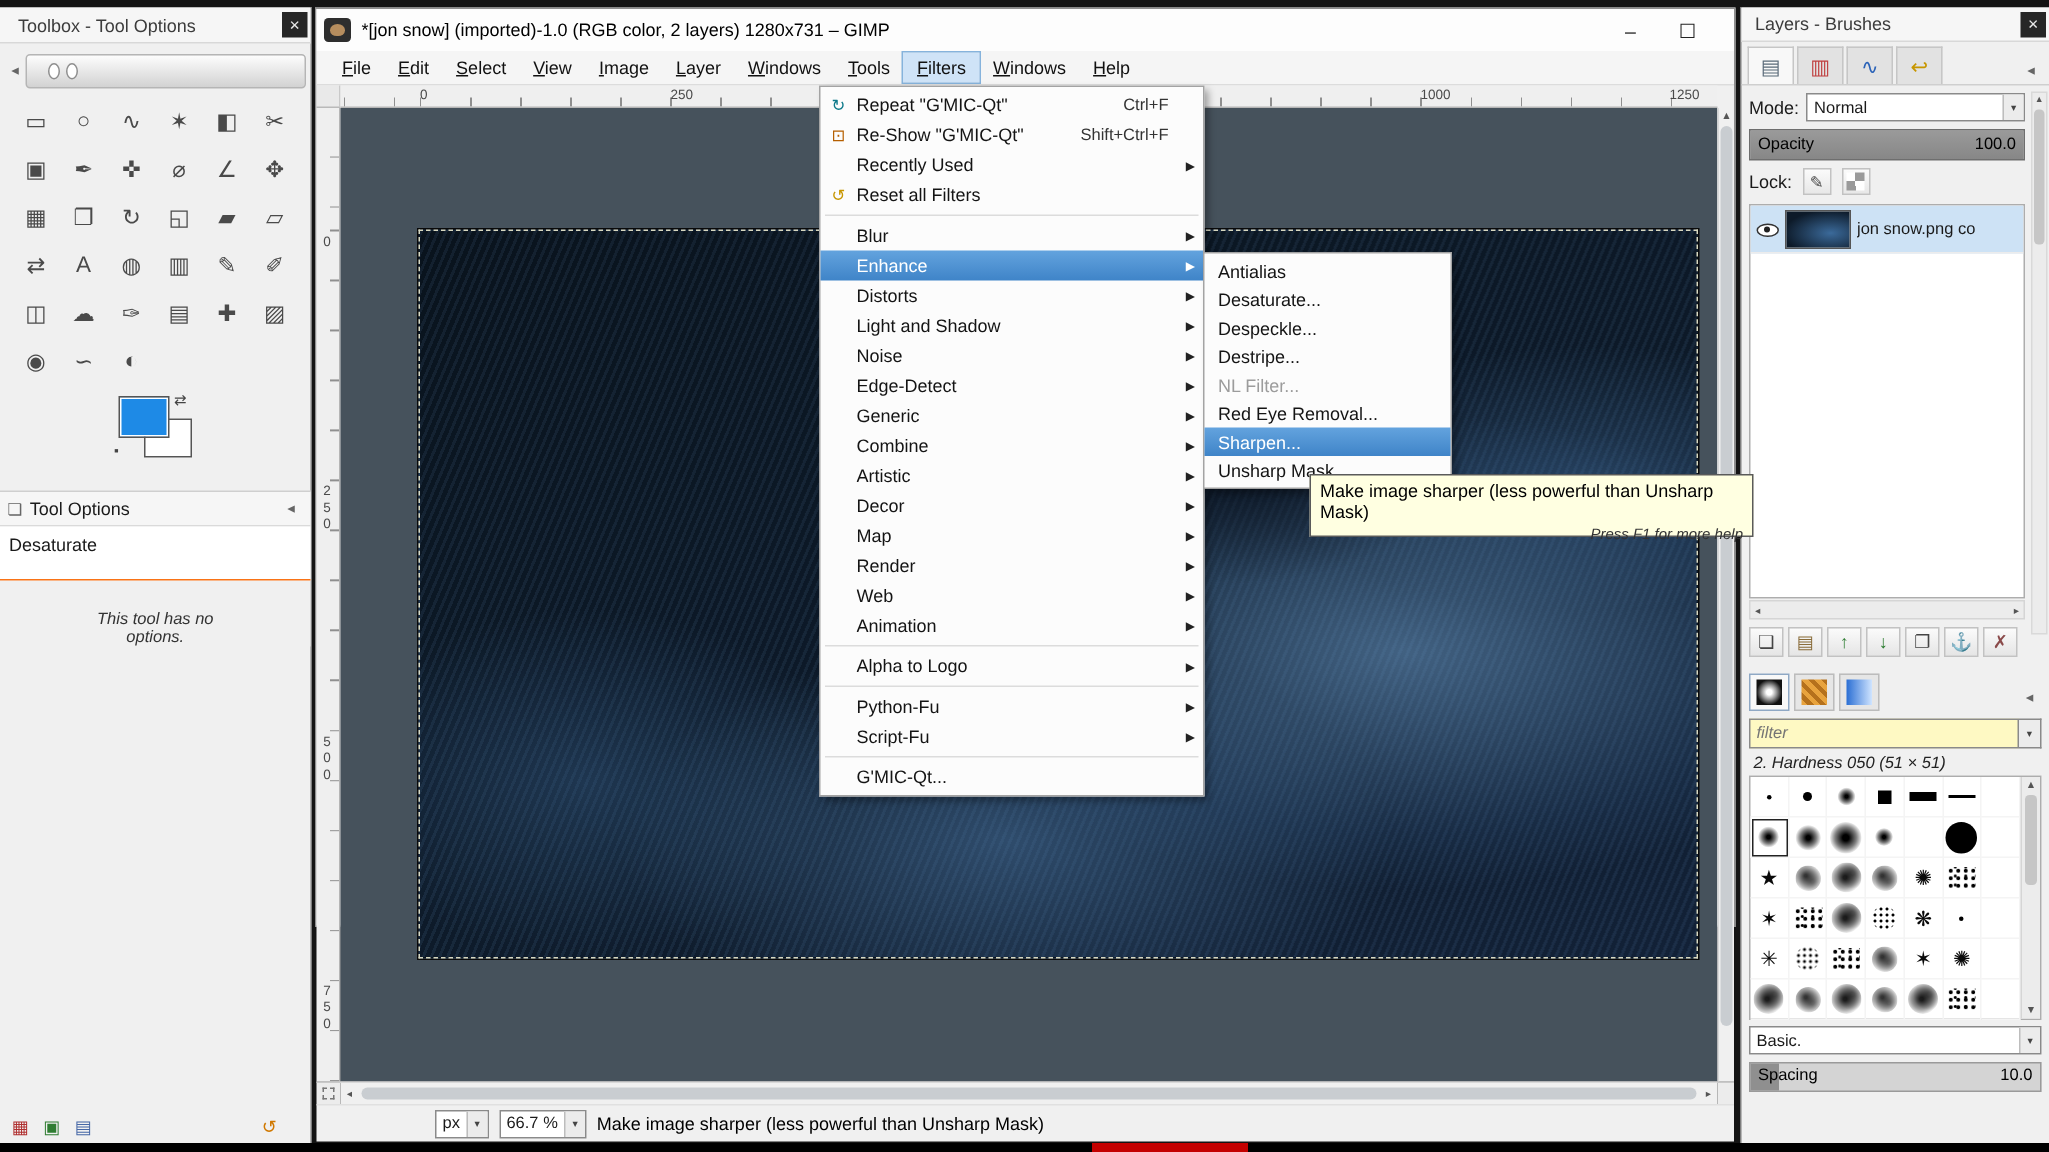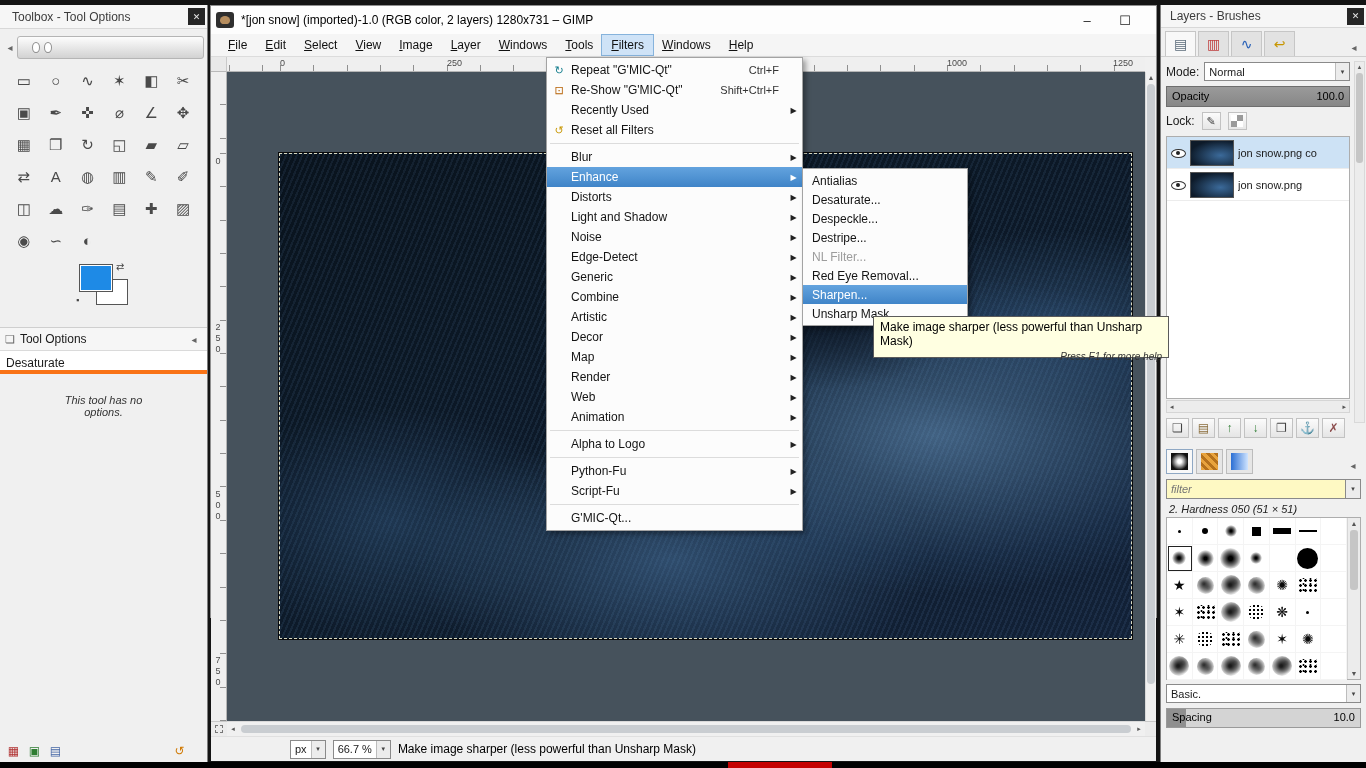--- a/index.html
+++ b/index.html
@@ -22,21 +22,21 @@
   .tool{width:25px;height:25px;display:flex;align-items:center;justify-content:center;color:#4a4a4a;font-size:15px;border-radius:3px;}
   .color-area{position:relative;width:58px;height:46px;margin:12px 0 0 80px;}
   .fg-swatch{position:absolute;left:0;top:0;width:32px;height:26px;border:1px solid #fff;outline:1px solid #555;z-index:2;}
   .bg-swatch{position:absolute;left:16px;top:14px;width:32px;height:26px;background:#ffffff;border:1px solid #555;}
   .swap-glyph{position:absolute;left:36px;top:-4px;font-size:10px;color:#444;}
   .reset-glyph{position:absolute;left:-4px;top:30px;font-size:9px;color:#444;}
   .tool-options{margin-top:16px;border-top:1px solid #cfcfcf;background:#f0f0f0;}
   .to-header{height:23px;display:flex;align-items:center;gap:5px;padding:0 5px;background:#f6f6f6;border-bottom:1px solid #dadada;}
   .to-header-icon{color:#666;font-size:11px;}
   .to-collapse{margin-left:auto;color:#666;font-size:10px;width:16px;text-align:center;}
-  .to-tool{padding:5px 6px 0 6px;border-bottom:4px solid #f97316;background:#fff;}
+  .to-tool{padding:5px 6px 16px 6px;border-bottom:1px solid #f97316;background:#fff;}
   .to-msg{margin:20px auto 0 auto;width:104px;text-align:center;font-style:italic;font-size:11px;color:#333;}
   .tb-bottom{position:absolute;bottom:2px;left:0;right:0;height:18px;display:flex;align-items:center;gap:6px;padding:0 6px;}
   .tb-bbtn{width:15px;height:15px;display:flex;align-items:center;justify-content:center;font-size:12px;}
   .tb-bbtn.push-right{margin-left:auto;margin-right:14px;}
 
   
   .mainwin{position:absolute;left:210px;top:5px;width:947px;height:613px;background:#f0f0f0;border:1px solid #8f8f8f;}
   .mw-titlebar{height:28px;background:#fdfdfd;display:flex;align-items:center;}
   .gimp-icon{width:18px;height:16px;margin:0 7px 0 5px;background:#2e2e2e;border-radius:3px;position:relative;flex:0 0 auto;}
   .gimp-icon::after{content:"";position:absolute;left:4px;top:4px;width:10px;height:8px;background:#b68d5e;border-radius:50% 50% 45% 45%;}
@@ -565,25 +565,20 @@
       <span class="lock-btn">
           <span class="checker"></span>
         </span>
     </div>
     <div class="layers-list">
       <div class="layer-row selected">
         <span class="eye"></span>
         <span class="layer-thumb"></span>
         <span class="layer-name">jon snow.png co</span>
       </div>
-      <div class="layer-row">
-        <span class="eye"></span>
-        <span class="layer-thumb"></span>
-        <span class="layer-name">jon snow.png</span>
-      </div>
     </div>
     <div class="layers-hscroll">
       <span class="arrow">◂</span>
       <span class="arrow">▸</span>
     </div>
     <div class="layer-buttons">
         <span class="lbtn" style="color: rgb(68, 68, 68);">❏</span>
         <span class="lbtn" style="color: rgb(138, 109, 59);">▤</span>
         <span class="lbtn" style="color: rgb(46, 125, 50);">↑</span>
         <span class="lbtn" style="color: rgb(46, 125, 50);">↓</span>

